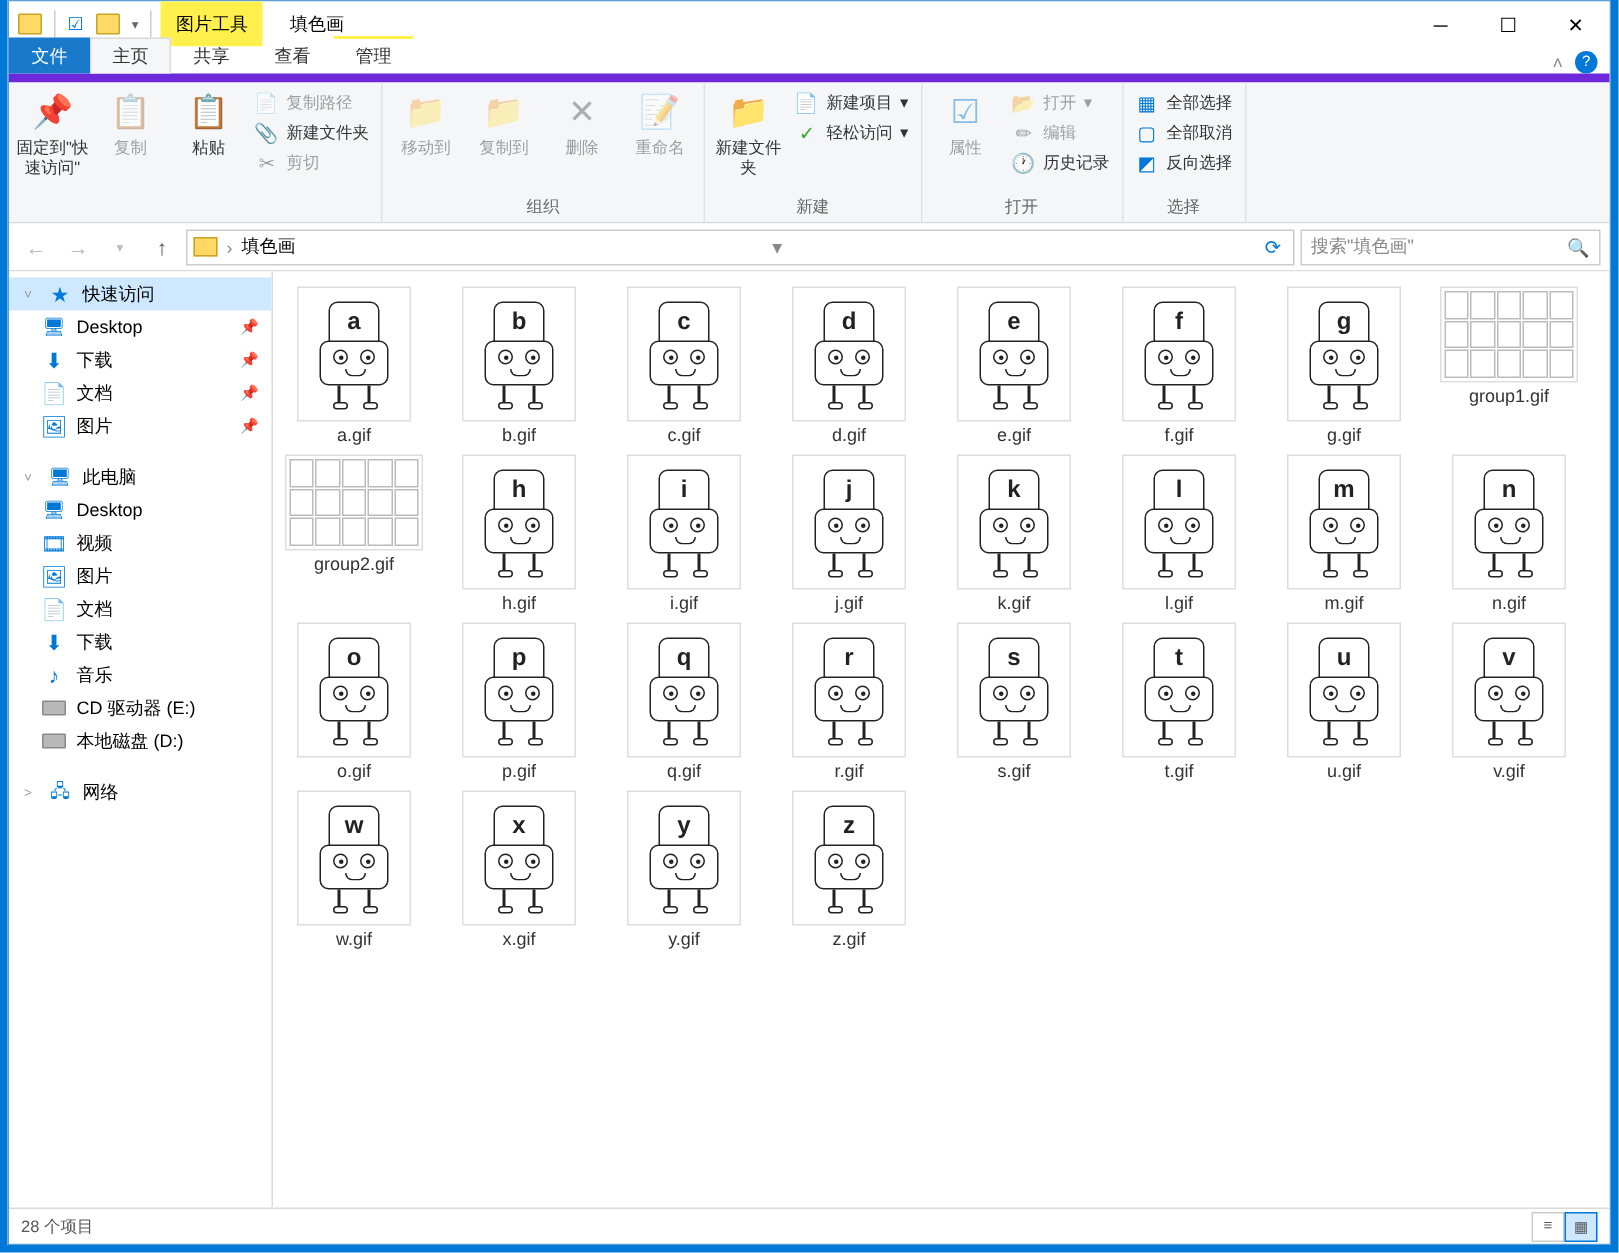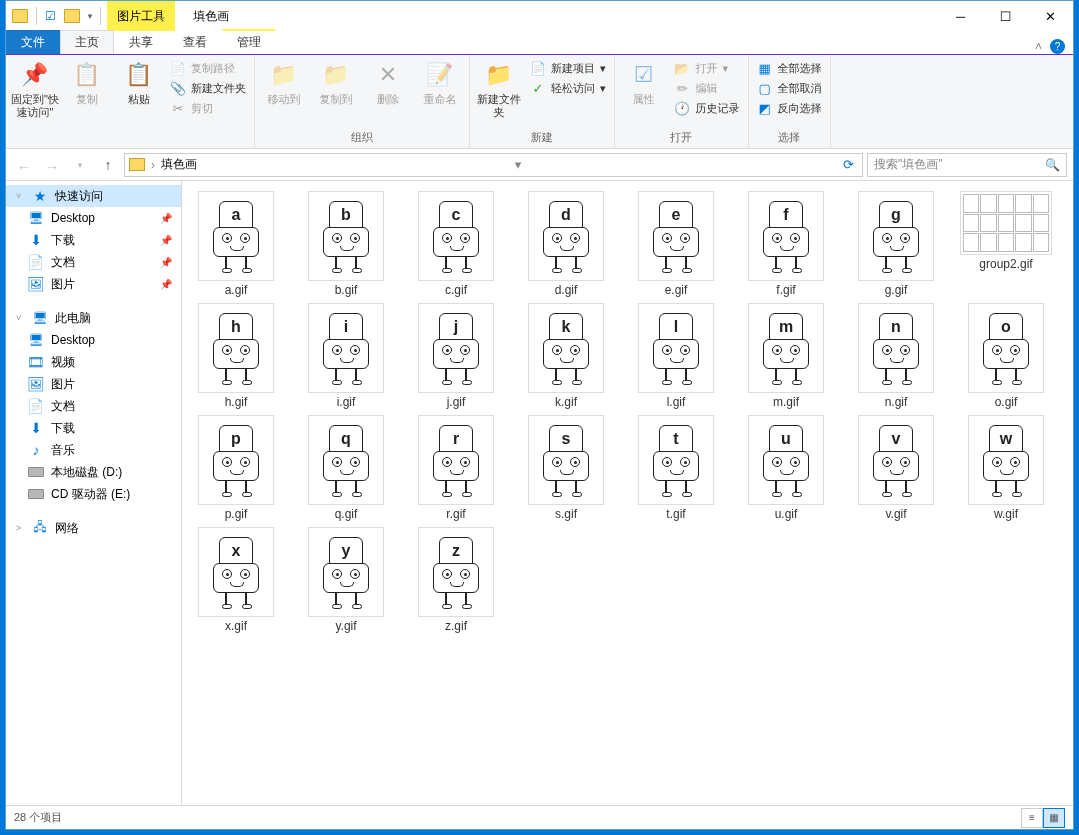--- a/index.html
+++ b/index.html
@@ -12,21 +12,21 @@
 .qat .folder-icon { width: 16px; height: 14px; background: #ffd966; border: 1px solid #c9a227; border-radius: 1px; }
 .qat .sep { width: 1px; height: 18px; background: #ccc; }
 .qat .chev { font-size: 9px; color: #666; }
 .contextual-tab { background: #fff04d; padding: 4px 10px; font-size: 12px; height: 100%; display: flex; align-items: center; }
 .title-text { font-size: 12px; margin-left: 18px; }
 .title-spacer { flex: 1; }
 .win-controls { display: flex; }
 .win-btn { width: 45px; height: 29px; display: flex; align-items: center; justify-content: center; font-size: 13px; }
 
 
-.tabs { height: 24px; display: flex; align-items: flex-end; background: #fff; border-bottom: 1px solid #6d28d9; text-align: right; }
+.tabs { height: 24px; display: flex; align-items: flex-end; background: #fff; border-bottom: 6px solid #6d28d9; text-align: right; }
 .tab { padding: 3px 14px; font-size: 12px; color: #333; border: 1px solid transparent; border-bottom: none; }
 .tab.file { background: #1979ca; color: #fff; }
 .tab.active { background: #f5f6f7; border-color: #dadada; }
 .tab.manage { border-top: 2px solid #fff04d; }
 .tabs .spacer { flex: 1; }
 .tab-right { display: flex; align-items: center; gap: 8px; padding-right: 8px; }
 .help-icon { width: 15px; height: 15px; border-radius: 50%; background: #0078d7; color: #fff; font-size: 10px; display: flex; align-items: center; justify-content: center; }
 
 
 .ribbon { height: 94px; background: #f5f6f7; border-bottom: 1px solid #dadada; display: flex; }
@@ -312,25 +312,25 @@
             <div class="nav-item">
               <span class="nico blue">⬇</span>
               <span>下载</span>
             </div>
             <div class="nav-item">
               <span class="nico blue">♪</span>
               <span>音乐</span>
             </div>
             <div class="nav-item">
               <span class="nico drive"></span>
+              <span>CD 驱动器 (E:)</span>
+            </div>
+            <div class="nav-item">
+              <span class="nico drive"></span>
               <span>本地磁盘 (D:)</span>
-            </div>
-            <div class="nav-item">
-              <span class="nico drive"></span>
-              <span>CD 驱动器 (E:)</span>
             </div>
           </div>
       </div>
       <div class="nav-sec">
         <div class="nav-item head collapsed">
             <span class="nico monitor">🖧</span>
             <span>网络</span>
           </div>
       </div>
     </div>
@@ -434,20 +434,42 @@
                 <div class="char-face">
                   <div class="char-eye l"></div>
                   <div class="char-eye r"></div>
                   <div class="char-mouth"></div>
                 </div>
                 <div class="char-leg l"></div>
                 <div class="char-leg r"></div>
               </div>
             </div>
             <div>g.gif</div>
+          </div>
+          <div class="file-item">
+            <div class="thumb wide">
+              <div class="group-thumb">
+                <div></div>
+                <div></div>
+                <div></div>
+                <div></div>
+                <div></div>
+                <div></div>
+                <div></div>
+                <div></div>
+                <div></div>
+                <div></div>
+                <div></div>
+                <div></div>
+                <div></div>
+                <div></div>
+                <div></div>
+              </div>
+            </div>
+            <div>group1.gif</div>
           </div>
           <div class="file-item">
             <div class="thumb wide">
               <div class="group-thumb">
                 <div></div>
                 <div></div>
                 <div></div>
                 <div></div>
                 <div></div>
                 <div></div>

